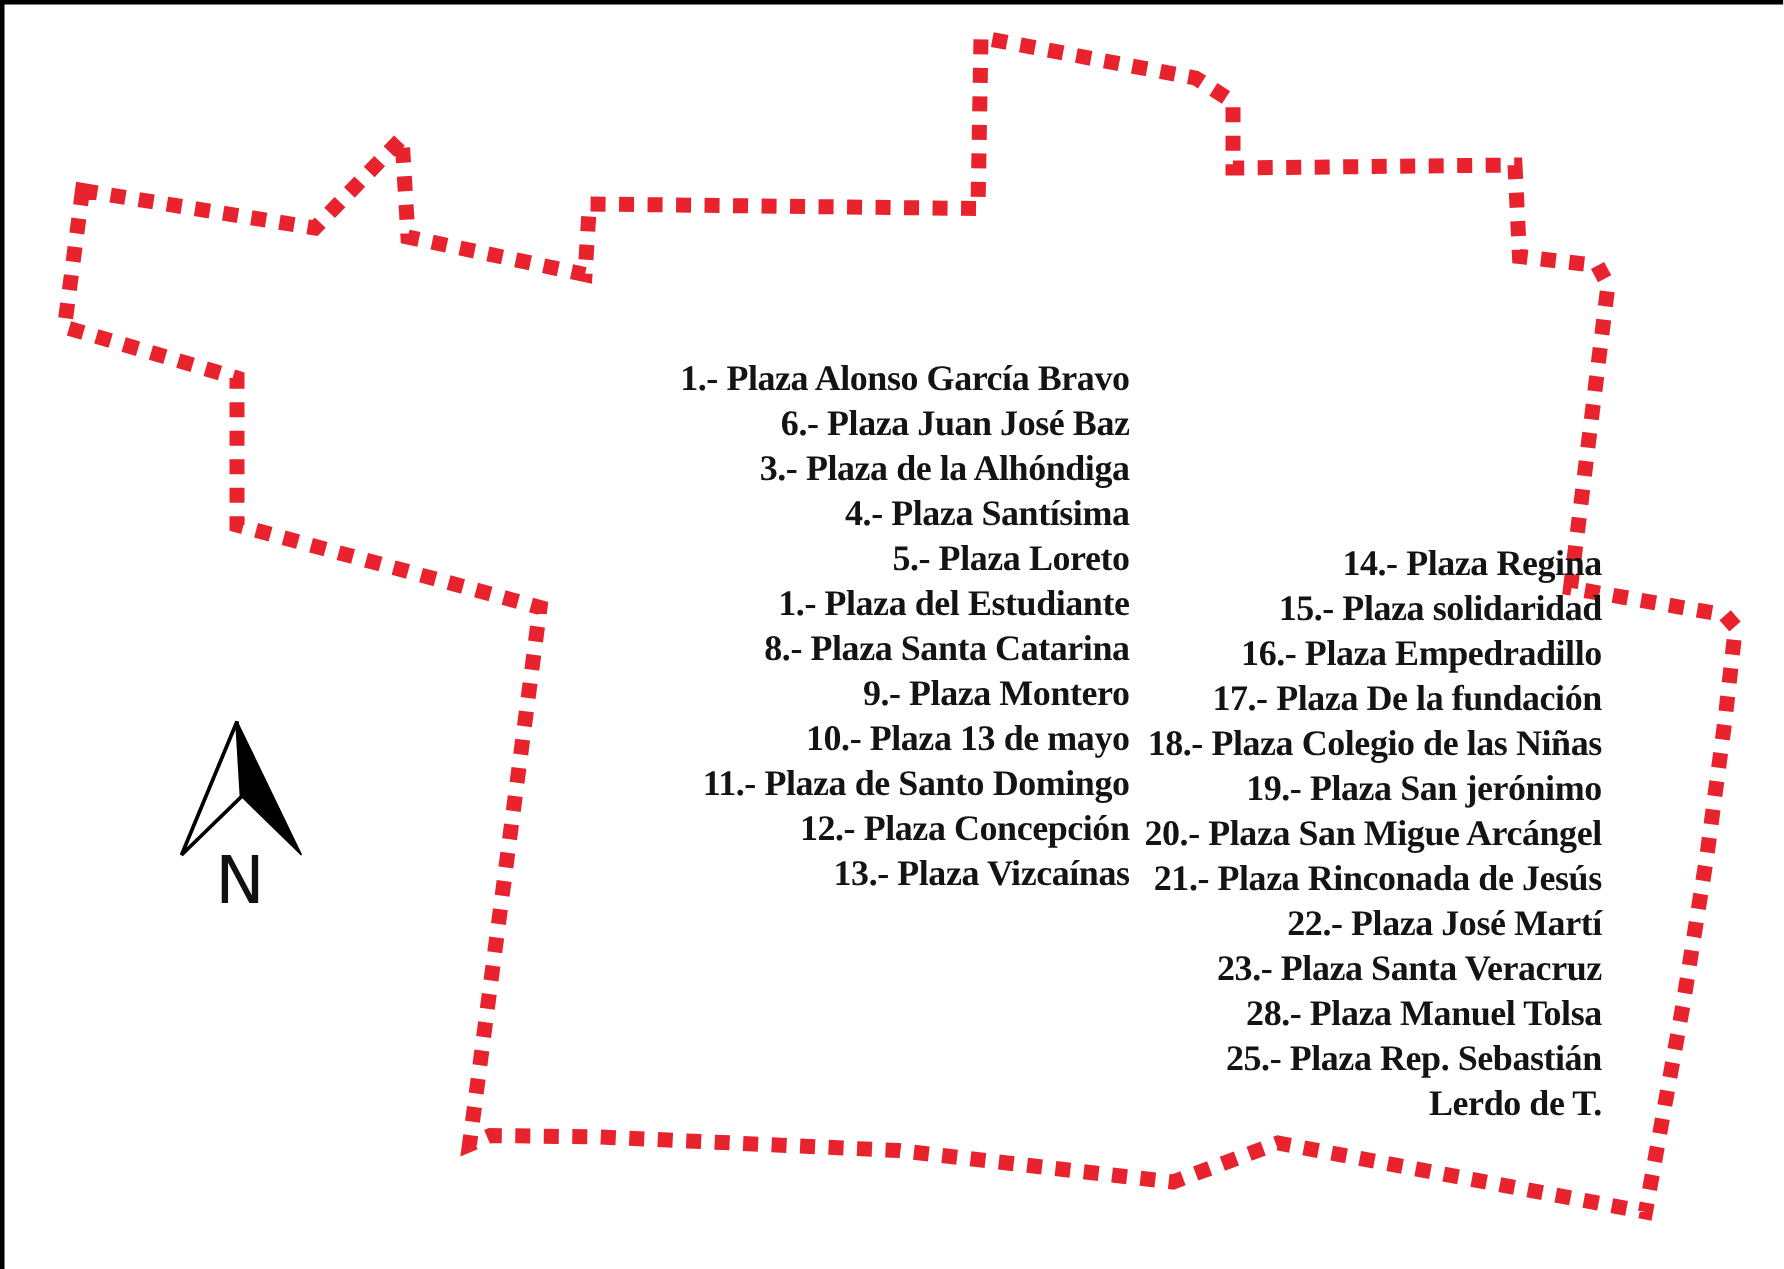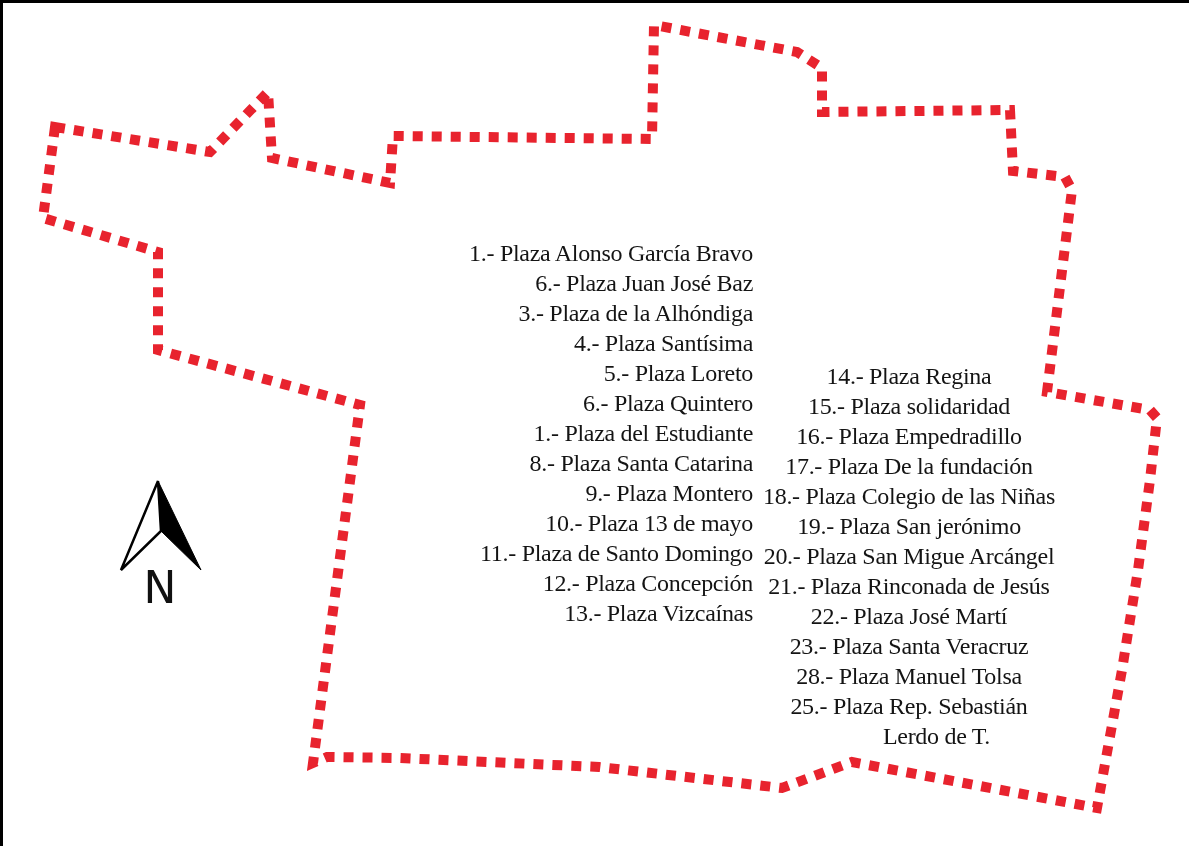--- a/index.html
+++ b/index.html
@@ -17,37 +17,37 @@
   }
   .frame-left {
     position: absolute; left: 0; top: 0;
     width: 3px; height: 846px; background: #000;
   }
   .boundary-svg {
     position: absolute; left: 0; top: 0;
   }
   .col {
     position: absolute;
-    font-weight: normal;
+    font-weight: bold;
     font-size: 24px;
     line-height: 30px;
     letter-spacing: -0.3px;
     color: #141414;
     white-space: nowrap;
   }
   .col-left {
     top: 238px;
     left: 300px;
     width: 453px;       
     text-align: right;
   }
   .col-right {
     top: 361px;
     left: 763px;
-    text-align: center;
+    text-align: right;
   }
   .col .cont-line { padding-left: 55px; }
   .north-arrow {
     position: absolute; left: 105px; top: 468px;
   }
   .north-label {
     position: absolute;
     left: 128px; top: 566px;
     width: 64px;
     text-align: center;
@@ -106,21 +106,20 @@
     <polygon points="53,13 56,63 96,102" fill="#000000" stroke="#000000" stroke-width="1"></polygon>
   </svg>
   <div class="north-label">N</div>
 
   <div class="col col-left">
     <div>1.- Plaza Alonso García Bravo</div>
     <div>6.- Plaza Juan José Baz</div>
     <div>3.- Plaza de la Alhóndiga</div>
     <div>4.- Plaza Santísima</div>
     <div>5.- Plaza Loreto</div>
-    <div>6.- Plaza Quintero</div>
     <div>1.- Plaza del Estudiante</div>
     <div>8.- Plaza Santa Catarina</div>
     <div>9.- Plaza Montero</div>
     <div>10.- Plaza 13 de mayo</div>
     <div>11.- Plaza de Santo Domingo</div>
     <div>12.- Plaza Concepción</div>
     <div>13.- Plaza Vizcaínas</div>
   </div>
 
   <div class="col col-right">

